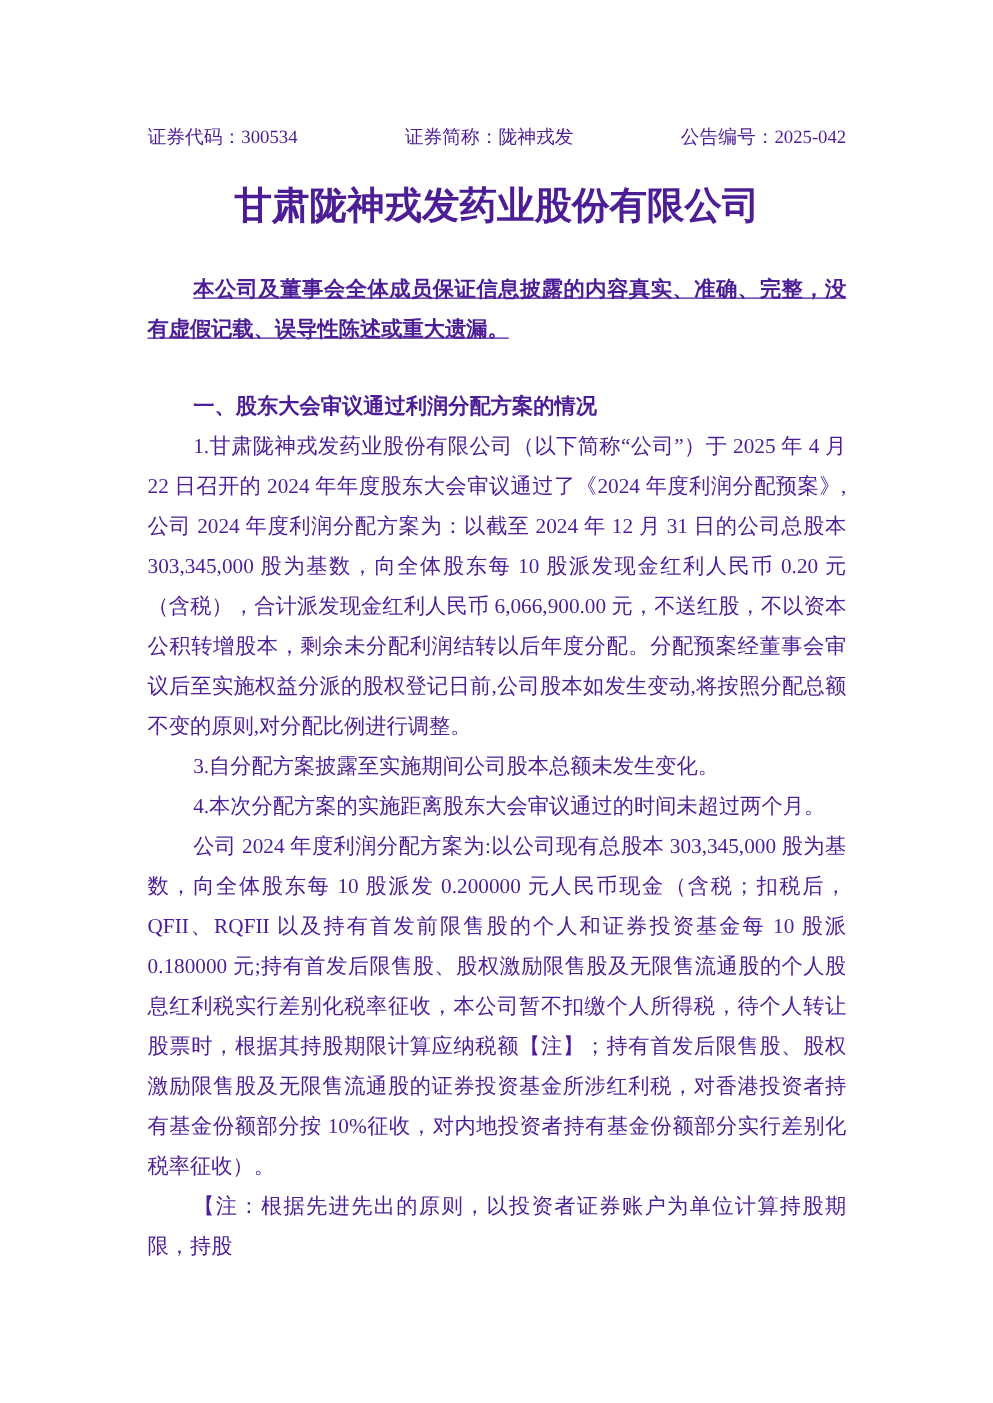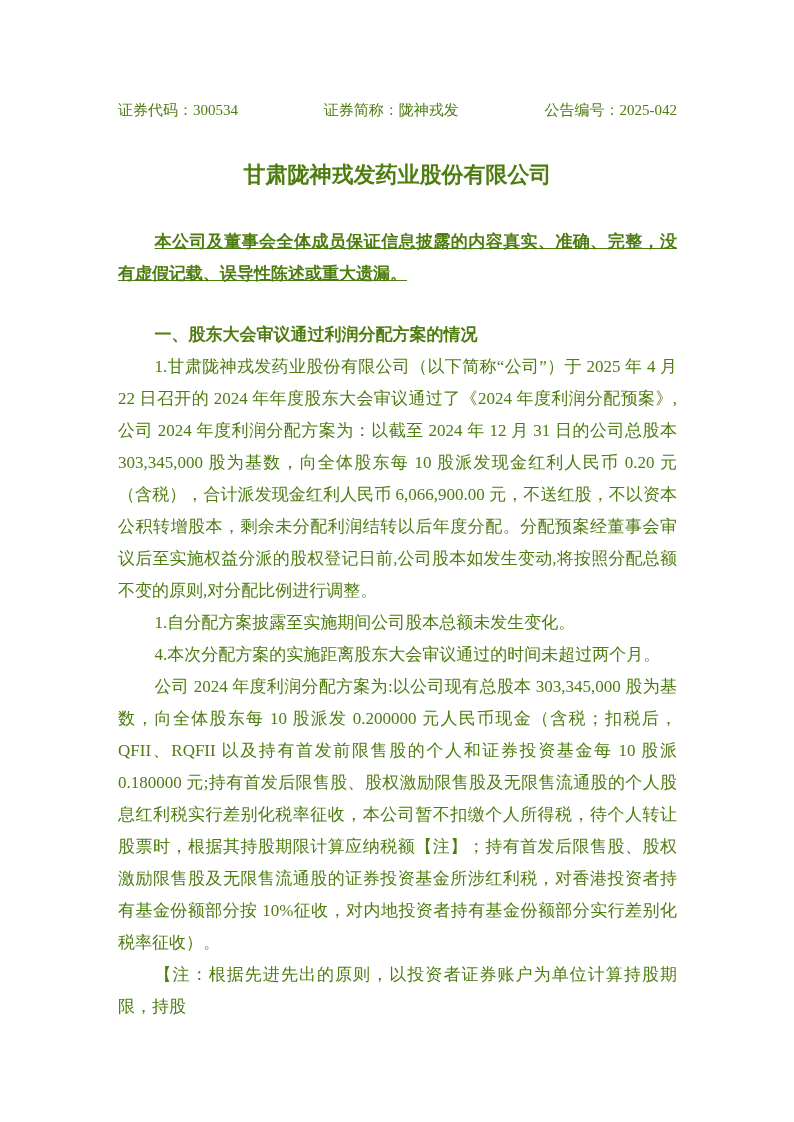--- a/index.html
+++ b/index.html
@@ -2,38 +2,38 @@
 <html><head>
 <meta charset="utf-8">
 <style>
   html, body { margin: 0; padding: 0; background: #ffffff; }
   .page {
     position: relative;
     width: 794px;
     height: 1122px;
     margin: 0 auto;
     background: #ffffff;
-    color: #4d7c0f;
+    color: #4c1d95;
     font-family: "Liberation Serif", "DejaVu Serif", serif;
     box-sizing: border-box;
     padding: 100px 117px 0 118px;
     overflow: hidden;
   }
   .doc-header {
     display: flex;
     justify-content: space-between;
     align-items: baseline;
     font-size: 15px;
     line-height: 20px;
     white-space: nowrap;
   }
   .title-block { text-align: center; }
   .title-line1 {
-    margin-top: 42px;
-    font-size: 22px;
+    margin-top: 32px;
+    font-size: 30px;
     font-weight: 700;
     line-height: 26px;
   }
   .title-line2 {
     margin-top: 21px;
     font-size: 22px;
     font-weight: 700;
     line-height: 26px;
   }
   .body-text {
@@ -63,20 +63,20 @@
 
   <div class="title-block">
     <div class="title-line1">甘肃陇神戎发药业股份有限公司</div>
   </div>
 
   <div class="body-text">
     <p class="notice">本公司及董事会全体成员保证信息披露的内容真实、准确、完整，没有虚假记载、误导性陈述或重大遗漏。</p>
   <div>
         <p class="heading">一、股东大会审议通过利润分配方案的情况</p>
         <p class="para">1.甘肃陇神戎发药业股份有限公司（以下简称“公司”）于 2025 年 4 月 22 日召开的 2024 年年度股东大会审议通过了《2024 年度利润分配预案》,公司 2024 年度利润分配方案为：以截至 2024 年 12 月 31 日的公司总股本 303,345,000 股为基数，向全体股东每 10 股派发现金红利人民币 0.20 元（含税），合计派发现金红利人民币 6,066,900.00 元，不送红股，不以资本公积转增股本，剩余未分配利润结转以后年度分配。分配预案经董事会审议后至实施权益分派的股权登记日前,公司股本如发生变动,将按照分配总额不变的原则,对分配比例进行调整。</p>
-        <p class="para">1.自分配方案披露至实施期间公司股本总额未发生变化。</p>
+        <p class="para">3.自分配方案披露至实施期间公司股本总额未发生变化。</p>
         <p class="para">4.本次分配方案的实施距离股东大会审议通过的时间未超过两个月。</p>
         <p class="para">公司 2024 年度利润分配方案为:以公司现有总股本 303,345,000 股为基数，向全体股东每 10 股派发 0.200000 元人民币现金（含税；扣税后，QFII、RQFII 以及持有首发前限售股的个人和证券投资基金每 10 股派 0.180000 元;持有首发后限售股、股权激励限售股及无限售流通股的个人股息红利税实行差别化税率征收，本公司暂不扣缴个人所得税，待个人转让股票时，根据其持股期限计算应纳税额【注】；持有首发后限售股、股权激励限售股及无限售流通股的证券投资基金所涉红利税，对香港投资者持有基金份额部分按 10%征收，对内地投资者持有基金份额部分实行差别化税率征收）。</p>
         <p class="para">【注：根据先进先出的原则，以投资者证券账户为单位计算持股期限，持股</p>
       </div>
     </div>
 
 </div>
 
 </body></html>

